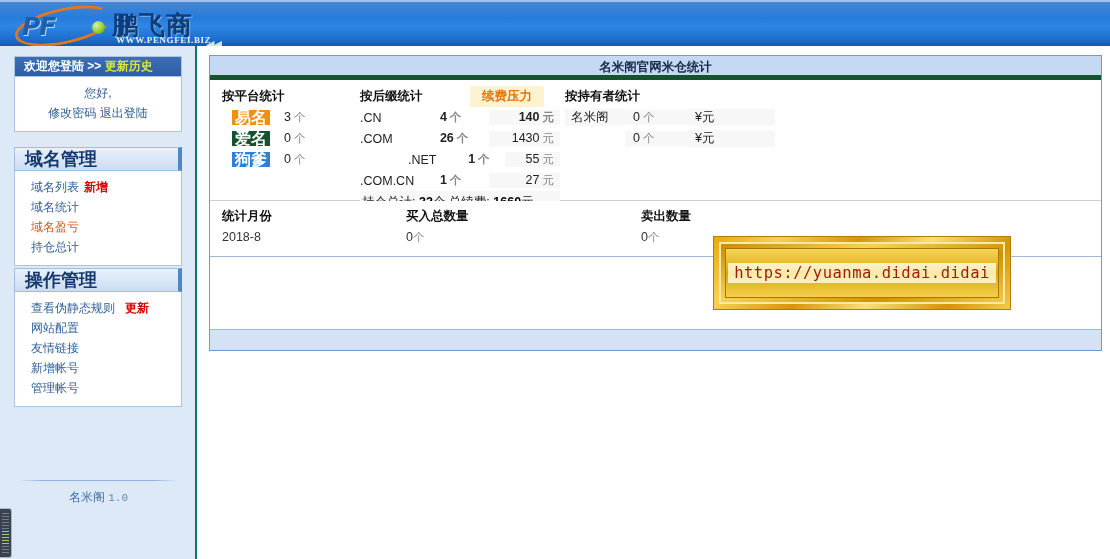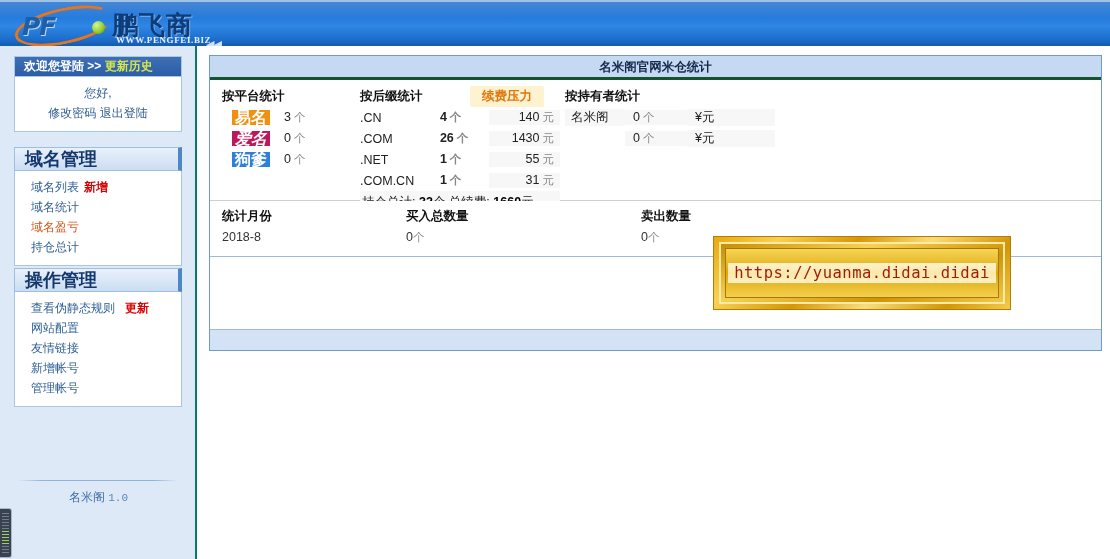--- a/index.html
+++ b/index.html
@@ -143,21 +143,21 @@
 
   
   .main {
     position: absolute; left: 209px; top: 9px; width: 893px; height: 296px;
     border: 1px solid #6f9bc9;
     background: #ffffff;
   }
   .main-title {
     height: 24px; line-height: 23px; text-align: center;
     background: #c5d9f2;
-    border-bottom: 3px solid #14532d;
+    border-bottom: 5px solid #14532d;
     color: #14294a; font-weight: bold; font-size: 12.5px;
   }
   .stats-wrap {
     position: relative; height: 121px;
     background: #ffffff;
     border-bottom: 1px solid #cfcfcf;
   }
   .col { position: absolute; top: 0; }
   .col-head {
     font-weight: bold; font-size: 12.5px; color: #111111;
@@ -173,21 +173,21 @@
   .cell { font-size: 12.5px; color: #222222; white-space: nowrap; }
   .cell.light { background: #f7f7f7; }
   .cell.unit { color: #888888; font-size: 11.5px; margin-left: 3px; }
 
   .badge {
     display: inline-block; min-width: 34px; height: 15px; line-height: 15px;
     text-align: center; color: #ffffff; font-size: 16px; font-weight: bold;
     padding: 0 3px;
   }
   .badge.ym { background: #f0900e; }
-  .badge.am { background: #be185d; font-style: italic; }
+  .badge.am { background: #14532d; }
   .badge.gd { background: #2f7fd8; }
 
   .suffix-total {
     font-size: 12.5px; color: #222222; white-space: nowrap;
     background: #f7f7f7; padding: 3px 2px 2px 2px;
   }
   .suffix-total b { color: #000000; }
 
   
   .month-wrap {
@@ -354,36 +354,36 @@
 
       <div class="col" style="left:150px; top:0; width:200px;">
         <div style="display:flex;">
           <div class="col-head" style="width:92px;">按后缀统计</div>
           <div style="width:18px;"></div>
           <div class="col-head pressure" style="width:74px;">续费压力</div>
         </div>
         <div class="row">
           <span class="cell" style="width:84px;">.CN</span>
           <span class="cell" style="width:52px; font-weight:bold;"><span>4</span><span class="cell unit">个</span></span>
-          <span class="cell light" style="width:74px; text-align:right; padding-right:6px;"><span>140</span><span class="cell unit">元</span></span>
+          <span class="cell light" style="width:74px; text-align:right; padding-right:6px;font-weight:bold;"><span>140</span><span class="cell unit">元</span></span>
         </div>
         <div class="row">
           <span class="cell" style="width:84px;">.COM</span>
           <span class="cell" style="width:52px; font-weight:bold;"><span>26</span><span class="cell unit">个</span></span>
           <span class="cell light" style="width:74px; text-align:right; padding-right:6px;"><span>1430</span><span class="cell unit">元</span></span>
         </div>
         <div class="row">
-          <span class="cell" style="width:84px;">.NET</span>
+          <span class="cell" style="width:84px;margin-left:48px;">.NET</span>
           <span class="cell" style="width:52px; font-weight:bold;"><span>1</span><span class="cell unit">个</span></span>
           <span class="cell light" style="width:74px; text-align:right; padding-right:6px;"><span>55</span><span class="cell unit">元</span></span>
         </div>
         <div class="row">
           <span class="cell" style="width:84px;">.COM.CN</span>
           <span class="cell" style="width:52px; font-weight:bold;"><span>1</span><span class="cell unit">个</span></span>
-          <span class="cell light" style="width:74px; text-align:right; padding-right:6px;"><span>31</span><span class="cell unit">元</span></span>
+          <span class="cell light" style="width:74px; text-align:right; padding-right:6px;"><span>27</span><span class="cell unit">元</span></span>
         </div>
         <div class="suffix-total">
           <span>持仓总计:</span>
           <b>32</b><span>个</span>
           <span>总续费:</span>
           <b>1660</b><span>元</span>
         </div>
       </div>
 
       <div class="col" style="left:355px; top:0; width:220px;">

